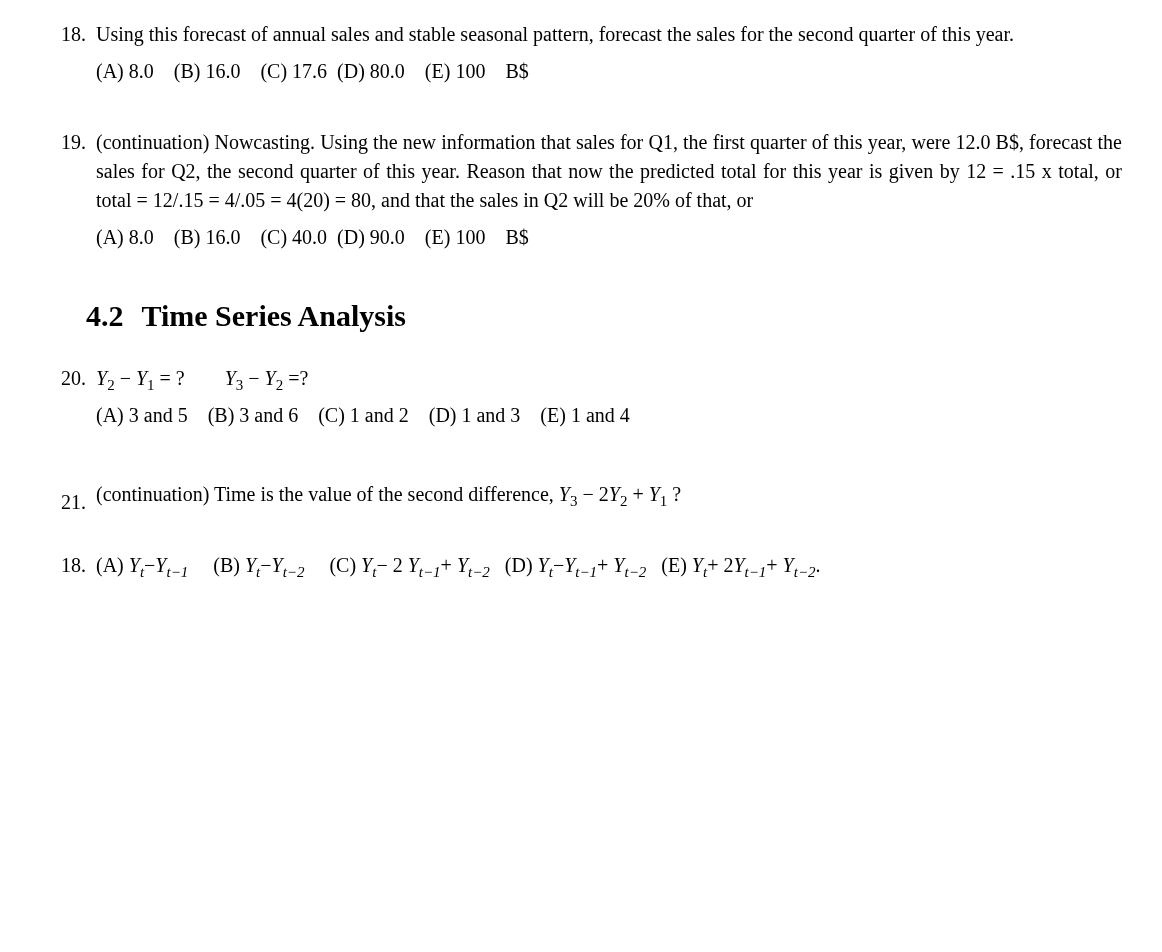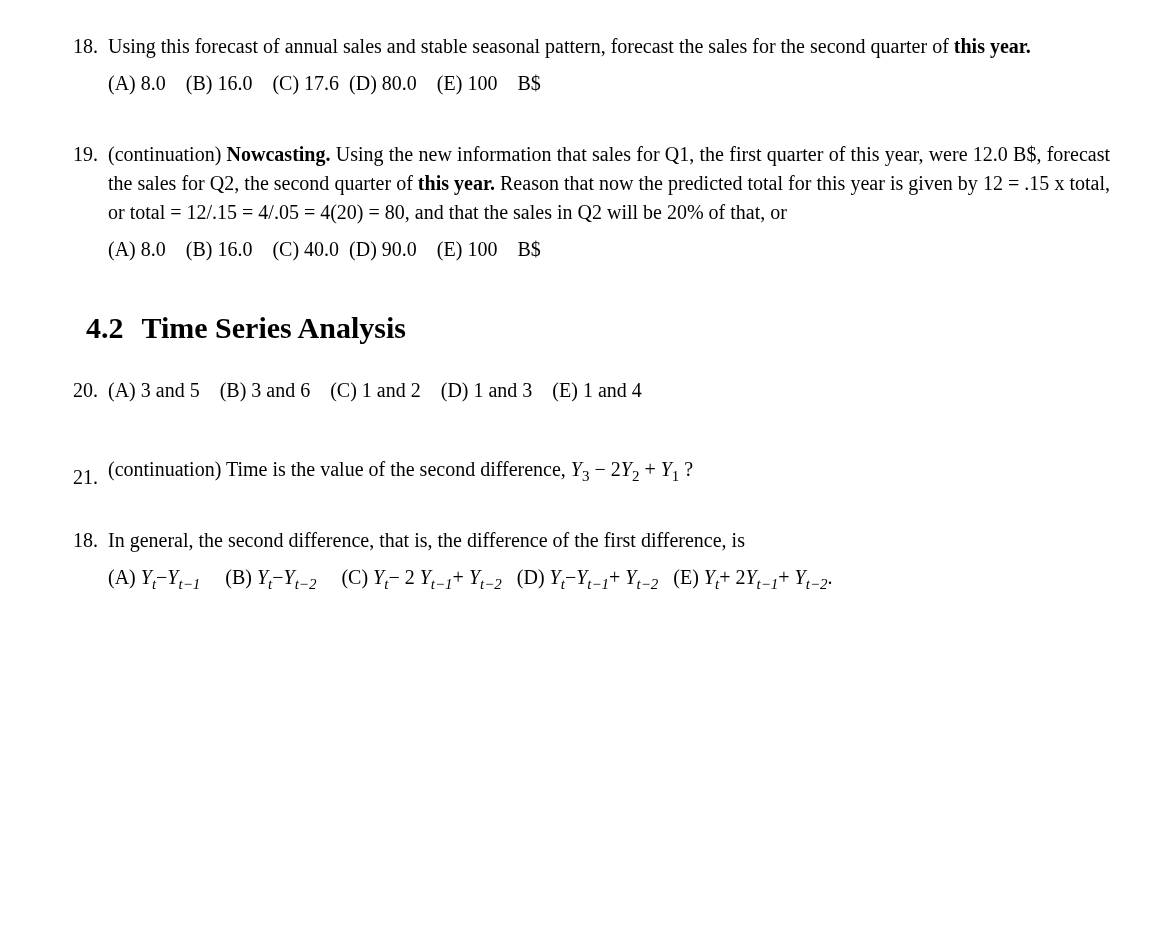--- a/index.html
+++ b/index.html
@@ -9,21 +9,21 @@
       background: #fff;
       margin: 0;
       padding: 20px 40px 40px 40px;
       line-height: 1.45;
       width: 1162px;
       box-sizing: border-box;
     }
     ol.outer {
       list-style: none;
       padding: 0;
-      margin: 12px;
+      margin: 0;
     }
     ol.outer > li {
       display: flex;
       margin-bottom: 34px;
     }
     .num {
       flex: 0 0 46px;
       text-align: right;
       padding-right: 10px;
     }
@@ -47,21 +47,21 @@
     }
     .sub {
       font-size: 0.75em;
       vertical-align: sub;
       line-height: 0;
     }
     .it {
       font-style: italic;
     }
     .bold {
-      font-weight: bold;
+      font-weight: normal;
     }
     .eqline {
       margin: 4px 0 6px 0;
     }
     .nowrap { white-space: nowrap; }
   </style>
 </head>
 <body>
 
 <ol class="outer">
@@ -90,37 +90,39 @@
 
 <div class="section-head">
   <span class="secnum">4.2</span><span>Time Series Analysis</span>
 </div>
 
 <ol class="outer">
 
   <li>
     <div class="num">20.</div>
     <div class="body">
+      <p class="eqline">
+        <span class="it">Y</span><span class="sub">2</span><span> − </span><span class="it">Y</span><span class="sub">1</span><span>  = ?  </span><span class="it">Y</span><span class="sub">3</span><span> − </span><span class="it">Y</span><span class="sub">2</span><span> =?</span>
+      </p>
       <p class="choices">(A) 3 and 5 (B) 3 and 6 (C) 1 and 2 (D) 1 and 3 (E) 1 and 4</p>
     </div>
   </li>
 
   <li style="margin-top:42px;align-items:flex-end;">
     <div class="num">21.</div>
     <div class="body">
       <p>
         <span>(continuation) Time is the value of the second difference, </span><span class="it">Y</span><span class="sub">3</span><span> − 2</span><span class="it">Y</span><span class="sub">2</span><span> + </span><span class="it">Y</span><span class="sub">1</span><span> ?</span>
       </p>
     </div>
   </li>
 
   <li>
     <div class="num">18.</div>
     <div class="body">
-      <p>In general, the second difference, that is, the difference of the first difference, is</p>
       <p class="choices">
         <span class="nowrap"><span>(A) </span><span class="it">Y</span><span class="sub it">t</span><span>−</span><span class="it">Y</span><span class="sub it">t−1</span></span>
         <span class="nowrap"><span> (B) </span><span class="it">Y</span><span class="sub it">t</span><span>−</span><span class="it">Y</span><span class="sub it">t−2</span></span>
         <span class="nowrap"><span> (C) </span><span class="it">Y</span><span class="sub it">t</span><span>− 2</span> <span class="it">Y</span><span class="sub it">t−1</span><span>+ </span> <span class="it">Y</span><span class="sub it">t−2</span></span>
         <span class="nowrap"><span> (D) </span><span class="it">Y</span><span class="sub it">t</span><span>−</span><span class="it">Y</span><span class="sub it">t−1</span><span>+ </span> <span class="it">Y</span><span class="sub it">t−2</span></span>
         <span class="nowrap"><span> (E) </span><span class="it">Y</span><span class="sub it">t</span><span>+ 2</span><span class="it">Y</span><span class="sub it">t−1</span><span>+ </span> <span class="it">Y</span><span class="sub it">t−2</span><span>.</span></span>
       </p>
     </div>
   </li>
 

